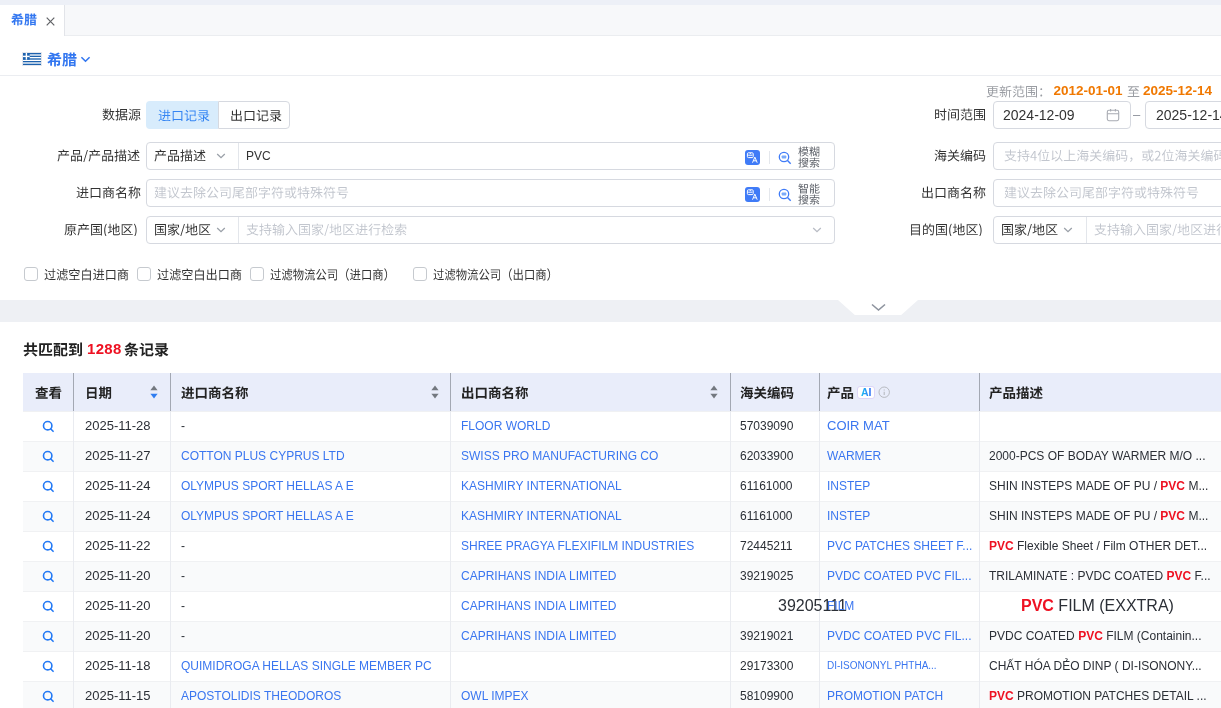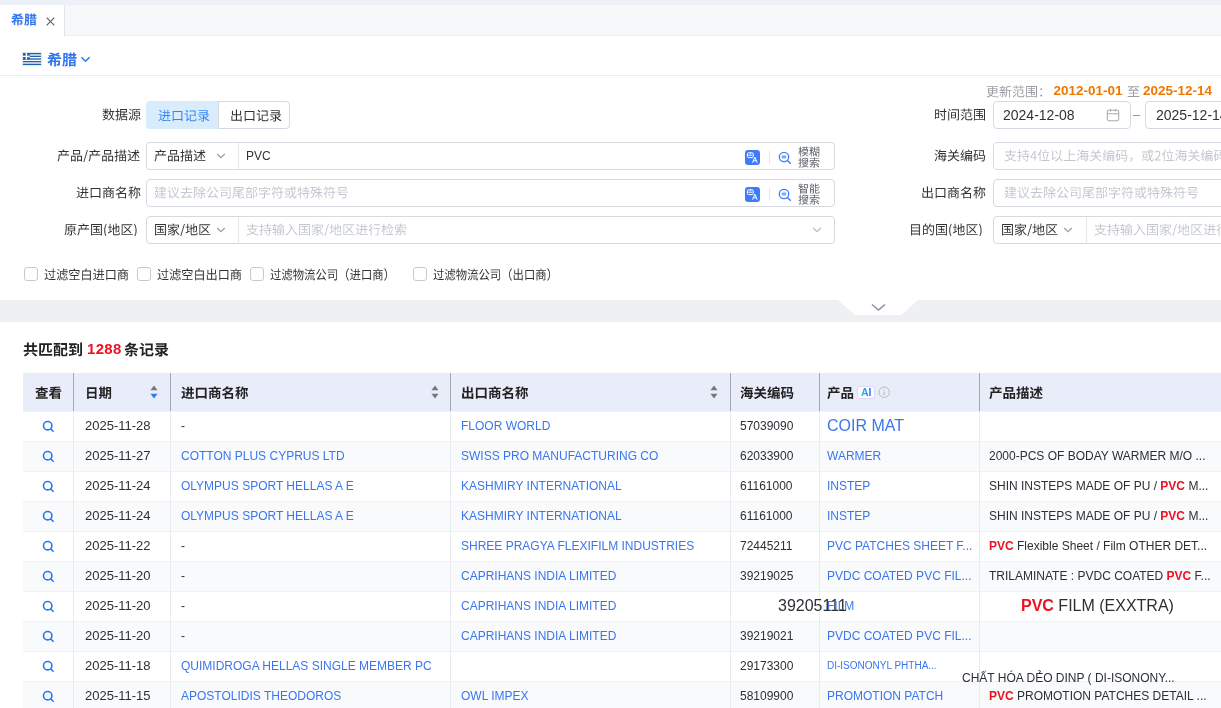--- a/index.html
+++ b/index.html
@@ -56,21 +56,21 @@
       <path fill="#3585f3" d="M1.1 1.3C1.8 2 2.6 2.9 3 3.5L3.8 2.9C3.4 2.3 2.5 1.4 1.8 0.8ZM9.4 0.8V2.9H7.2V0.8H6.3V2.9H4.4V3.8H6.3V5.3L6.2 6.1H4.3V7.1H6.1C5.9 8.1 5.5 9 4.5 9.8C4.7 9.9 5.1 10.3 5.2 10.5C6.4 9.6 6.9 8.3 7.1 7.1H9.4V10.4H10.3V7.1H12.3V6.1H10.3V3.8H12V2.9H10.3V0.8ZM7.2 3.8H9.4V6.1H7.2L7.2 5.4ZM3.4 5.2H0.7V6.1H2.4V9.9C1.9 10.1 1.2 10.7 0.5 11.4L1.1 12.3C1.8 11.4 2.5 10.6 2.9 10.6C3.2 10.6 3.6 11.1 4.1 11.4C5 12 6.1 12.1 7.7 12.1C9 12.1 11.3 12.1 12.2 12C12.3 11.7 12.4 11.2 12.5 11C11.3 11.1 9.3 11.2 7.8 11.2C6.3 11.2 5.2 11.1 4.4 10.6C3.9 10.3 3.7 10.1 3.4 9.9Z M14.7 1.9V12.2H15.7V11H23.3V12.1H24.4V1.9ZM15.7 10V2.9H23.3V10Z M27.6 1.4C28.3 2.1 29.2 3 29.6 3.5L30.4 2.8C29.9 2.3 29 1.4 28.3 0.8ZM28.6 12.2V12.2C28.8 12 29.1 11.7 31.3 10.2C31.2 10 31.1 9.6 31 9.3L29.6 10.2V4.6H26.6V5.6H28.7V10.2C28.7 10.9 28.3 11.3 28 11.5C28.2 11.7 28.5 12 28.6 12.2ZM31.4 1.4V2.4H36.6V5.7H31.7V10.7C31.7 12 32.2 12.3 33.6 12.3C33.9 12.3 36.3 12.3 36.6 12.3C38 12.3 38.4 11.7 38.5 9.6C38.2 9.5 37.8 9.3 37.6 9.2C37.5 11 37.4 11.3 36.6 11.3C36 11.3 34.1 11.3 33.7 11.3C32.9 11.3 32.7 11.2 32.7 10.7V6.6H36.6V7.3H37.6V1.4Z M40.7 7.3C41.6 7.8 42.6 8.5 43.1 9L43.8 8.3C43.3 7.9 42.2 7.2 41.4 6.7ZM40.7 1.2V2.1H48.6L48.6 3.3H41.1V4.2H48.5L48.4 5.4H39.9V6.3H45V8.7C43.1 9.5 41.1 10.3 39.9 10.7L40.4 11.6C41.7 11.1 43.4 10.3 45 9.6V11.4C45 11.6 44.9 11.6 44.7 11.7C44.5 11.7 43.8 11.7 43 11.6C43.1 11.9 43.3 12.3 43.4 12.5C44.4 12.5 45 12.5 45.4 12.4C45.9 12.2 46 12 46 11.4V8.4C47.1 10.1 48.7 11.3 50.8 12C50.9 11.7 51.2 11.3 51.4 11.1C50 10.7 48.8 10 47.8 9.1C48.6 8.6 49.6 7.9 50.4 7.2L49.5 6.6C48.9 7.2 48 8 47.2 8.5C46.7 8 46.3 7.4 46 6.7V6.3H51.2V5.4H49.5C49.6 4.1 49.7 2.5 49.7 1.2L48.9 1.2L48.8 1.2Z"></path>
     </svg>
 <div style="left:218px;top:101px;width:72px;height:28px;background:#fff;border:1px solid #d6d9e0;border-radius:0 4px 4px 0;"></div>
 <svg class="t" style="left:230px;top:108.5px;" width="52.0" height="13" viewBox="0 0 52.0 13">
       <path fill="#333" d="M1.4 7V11.7H10.6V12.5H11.6V7H10.6V10.7H7V6.2H11.1V1.7H10.1V5.2H7V0.5H5.9V5.2H3V1.7H1.9V6.2H5.9V10.7H2.4V7Z M14.7 1.9V12.2H15.7V11H23.3V12.1H24.4V1.9ZM15.7 10V2.9H23.3V10Z M27.6 1.4C28.3 2.1 29.2 3 29.6 3.5L30.4 2.8C29.9 2.3 29 1.4 28.3 0.8ZM28.6 12.2V12.2C28.8 12 29.1 11.7 31.3 10.2C31.2 10 31.1 9.6 31 9.3L29.6 10.2V4.6H26.6V5.6H28.7V10.2C28.7 10.9 28.3 11.3 28 11.5C28.2 11.7 28.5 12 28.6 12.2ZM31.4 1.4V2.4H36.6V5.7H31.7V10.7C31.7 12 32.2 12.3 33.6 12.3C33.9 12.3 36.3 12.3 36.6 12.3C38 12.3 38.4 11.7 38.5 9.6C38.2 9.5 37.8 9.3 37.6 9.2C37.5 11 37.4 11.3 36.6 11.3C36 11.3 34.1 11.3 33.7 11.3C32.9 11.3 32.7 11.2 32.7 10.7V6.6H36.6V7.3H37.6V1.4Z M40.7 7.3C41.6 7.8 42.6 8.5 43.1 9L43.8 8.3C43.3 7.9 42.2 7.2 41.4 6.7ZM40.7 1.2V2.1H48.6L48.6 3.3H41.1V4.2H48.5L48.4 5.4H39.9V6.3H45V8.7C43.1 9.5 41.1 10.3 39.9 10.7L40.4 11.6C41.7 11.1 43.4 10.3 45 9.6V11.4C45 11.6 44.9 11.6 44.7 11.7C44.5 11.7 43.8 11.7 43 11.6C43.1 11.9 43.3 12.3 43.4 12.5C44.4 12.5 45 12.5 45.4 12.4C45.9 12.2 46 12 46 11.4V8.4C47.1 10.1 48.7 11.3 50.8 12C50.9 11.7 51.2 11.3 51.4 11.1C50 10.7 48.8 10 47.8 9.1C48.6 8.6 49.6 7.9 50.4 7.2L49.5 6.6C48.9 7.2 48 8 47.2 8.5C46.7 8 46.3 7.4 46 6.7V6.3H51.2V5.4H49.5C49.6 4.1 49.7 2.5 49.7 1.2L48.9 1.2L48.8 1.2Z"></path>
     </svg>
 <svg class="t" style="left:934px;top:108px;" width="52.0" height="13" viewBox="0 0 52.0 13">
       <path fill="#333" d="M6.2 5.6C6.9 6.6 7.7 7.9 8.2 8.7L9 8.2C8.6 7.4 7.7 6.1 7 5.1ZM4.2 6.2V9.2H2V6.2ZM4.2 5.3H2V2.5H4.2ZM1.1 1.6V11.1H2V10.1H5.1V1.6ZM9.9 0.6V3.1H5.7V4.1H9.9V11C9.9 11.3 9.8 11.4 9.6 11.4C9.3 11.4 8.3 11.4 7.3 11.3C7.4 11.6 7.6 12.1 7.7 12.3C9 12.3 9.8 12.3 10.3 12.2C10.7 12 10.9 11.7 10.9 11V4.1H12.5V3.1H10.9V0.6Z M14.2 3.4V12.5H15.2V3.4ZM14.4 1.2C15 1.7 15.7 2.5 16 3.1L16.8 2.5C16.4 2 15.7 1.2 15.1 0.7ZM17.9 7.6H21V9.4H17.9ZM17.9 5.1H21V6.8H17.9ZM17 4.2V10.2H22V4.2ZM17.6 1.2V2.2H23.9V11.3C23.9 11.5 23.8 11.5 23.6 11.5C23.5 11.5 22.9 11.5 22.4 11.5C22.5 11.8 22.7 12.2 22.7 12.4C23.5 12.4 24.1 12.4 24.4 12.3C24.8 12.1 24.9 11.8 24.9 11.3V1.2Z M27 11.6 27.7 12.4C28.6 11.5 29.8 10.2 30.7 9.1L30.1 8.3C29.1 9.5 27.8 10.9 27 11.6ZM27.5 4.6C28.3 5 29.4 5.7 29.9 6L30.4 5.3C29.9 4.9 28.8 4.3 28.1 3.9ZM26.7 7C27.5 7.4 28.6 8 29.2 8.3L29.7 7.6C29.1 7.2 28 6.7 27.3 6.4ZM31.3 4.4V10.6C31.3 11.9 31.8 12.3 33.3 12.3C33.7 12.3 36.2 12.3 36.6 12.3C38 12.3 38.3 11.7 38.5 9.9C38.2 9.9 37.8 9.7 37.5 9.6C37.5 11 37.3 11.3 36.5 11.3C36 11.3 33.8 11.3 33.4 11.3C32.5 11.3 32.3 11.2 32.3 10.6V5.3H36.3V7.7C36.3 7.9 36.3 7.9 36 7.9C35.8 7.9 35 7.9 34.1 7.9C34.3 8.2 34.4 8.6 34.5 8.8C35.6 8.8 36.3 8.8 36.8 8.7C37.2 8.5 37.3 8.2 37.3 7.7V4.4ZM34.3 0.5V1.7H30.7V0.5H29.7V1.7H26.8V2.6H29.7V3.8H30.7V2.6H34.3V3.8H35.3V2.6H38.3V1.7H35.3V0.5Z M41.9 3.3V4.1H45V5.2H42.4V6H45V7.1H41.7V7.9H45V10.6H45.9V7.9H48.3C48.2 8.7 48.1 9 48 9.1C47.9 9.2 47.8 9.2 47.6 9.2C47.5 9.2 47 9.2 46.6 9.2C46.7 9.4 46.8 9.7 46.8 9.9C47.3 10 47.8 10 48 9.9C48.3 9.9 48.5 9.9 48.7 9.7C48.9 9.4 49.1 8.8 49.2 7.5C49.2 7.3 49.2 7.1 49.2 7.1H45.9V6H48.6V5.2H45.9V4.1H49.1V3.3H45.9V2.3H45V3.3ZM40.1 1.1V12.5H41V11.8H50V12.5H51V1.1ZM41 11V1.9H50V11Z"></path>
     </svg>
 <div style="left:993px;top:101px;width:138px;height:28px;background:#fff;border:1px solid #d6d9e0;border-radius:4px;"></div>
-<div class="t" style="left:1003px;top:101px;height:28px;line-height:28px;font-size:14px;color:#333;">2024-12-08</div>
+<div class="t" style="left:1003px;top:101px;height:28px;line-height:28px;font-size:14px;color:#333;">2024-12-09</div>
 <svg class="t" style="left:1106px;top:107.5px" width="14" height="14" viewBox="0 0 14 14">
       <g stroke="#a8abb2" fill="none" stroke-width="1.1">
         <rect x="1.3" y="2.3" width="11.4" height="10.4" rx="1.6"></rect>
         <path d="M1.3 5.8h11.4M4.6 1v2.6M9.4 1v2.6"></path>
       </g>
     </svg>
 <div class="t" style="left:1133px;top:101px;height:28px;line-height:28px;font-size:13px;color:#8a8f99;">–</div>
 <div style="left:1145px;top:101px;width:138px;height:28px;background:#fff;border:1px solid #d6d9e0;border-radius:4px;"></div>
 <div class="t" style="left:1156px;top:101px;height:28px;line-height:28px;font-size:14px;color:#333;">2025-12-14</div>
 <svg class="t" style="left:57px;top:149px;" width="83.1" height="13" viewBox="0 0 83.1 13">
@@ -288,21 +288,21 @@
       <path d="M4 13.6L7.6 8.8H0.4Z" fill="#73787f"></path>
     </svg>
 <svg class="t" style="left:41.5px;top:419.5px" width="13" height="13" viewBox="0 0 13 13">
       <circle cx="5.7" cy="5.7" r="4.2" stroke="#2379f5" stroke-width="1.6" fill="none"></circle>
       <path d="M8.8 9l2.3 2.3" stroke="#2379f5" stroke-width="1.6" stroke-linecap="round"></path>
     </svg>
 <div class="t" style="left:85px;top:411px;height:30px;line-height:30px;font-size:13px;color:#2b2f36;">2025-11-28</div>
 <div class="t" style="left:181px;top:411px;height:30px;line-height:30px;font-size:12px;color:#2b2f36;">-</div>
 <div class="t" style="left:461px;top:411px;height:30px;line-height:30px;font-size:12px;color:#3a76f0;">FLOOR WORLD</div>
 <div class="t" style="left:740px;top:411px;height:30px;line-height:30px;font-size:12px;color:#2b2f36;">57039090</div>
-<div class="t" style="left:827px;top:411px;height:30px;line-height:30px;font-size:16px;color:#3a76f0;">COIR MAT</div>
+<div class="t" style="left:827px;top:411px;height:30px;line-height:30px;font-size:13px;color:#3a76f0;">COIR MAT</div>
 <svg class="t" style="left:41.5px;top:449.5px" width="13" height="13" viewBox="0 0 13 13">
       <circle cx="5.7" cy="5.7" r="4.2" stroke="#2379f5" stroke-width="1.6" fill="none"></circle>
       <path d="M8.8 9l2.3 2.3" stroke="#2379f5" stroke-width="1.6" stroke-linecap="round"></path>
     </svg>
 <div class="t" style="left:85px;top:441px;height:30px;line-height:30px;font-size:13px;color:#2b2f36;">2025-11-27</div>
 <div class="t" style="left:461px;top:441px;height:30px;line-height:30px;font-size:12px;color:#3a76f0;">SWISS PRO MANUFACTURING CO</div>
 <div class="t" style="left:181px;top:441px;height:30px;line-height:30px;font-size:12px;color:#3a76f0;">COTTON PLUS CYPRUS LTD</div>
 <div class="t" style="left:740px;top:441px;height:30px;line-height:30px;font-size:12px;color:#2b2f36;">62033900</div>
 <div class="t" style="left:827px;top:441px;height:30px;line-height:30px;font-size:12px;color:#3a76f0;">WARMER</div>
 <div class="t" style="left:989px;top:441px;height:30px;line-height:30px;font-size:12px;color:#2b2f36;">2000-PCS OF BODAY WARMER M/O ...</div>
@@ -358,29 +358,30 @@
 <div class="t" style="left:1021px;top:591px;height:30px;line-height:30px;font-size:16px;color:#2b2f36;"><b>PVC</b> FILM (EXXTRA)</div>
 <svg class="t" style="left:41.5px;top:629.5px" width="13" height="13" viewBox="0 0 13 13">
       <circle cx="5.7" cy="5.7" r="4.2" stroke="#2379f5" stroke-width="1.6" fill="none"></circle>
       <path d="M8.8 9l2.3 2.3" stroke="#2379f5" stroke-width="1.6" stroke-linecap="round"></path>
     </svg>
 <div class="t" style="left:85px;top:621px;height:30px;line-height:30px;font-size:13px;color:#2b2f36;">2025-11-20</div>
 <div class="t" style="left:181px;top:621px;height:30px;line-height:30px;font-size:12px;color:#2b2f36;">-</div>
 <div class="t" style="left:461px;top:621px;height:30px;line-height:30px;font-size:12px;color:#3a76f0;">CAPRIHANS INDIA LIMITED</div>
 <div class="t" style="left:740px;top:621px;height:30px;line-height:30px;font-size:12px;color:#2b2f36;">39219021</div>
 <div class="t" style="left:827px;top:621px;height:30px;line-height:30px;font-size:12px;color:#3a76f0;">PVDC COATED PVC FIL...</div>
+<div class="t" style="left:989px;top:621px;height:30px;line-height:30px;font-size:12px;color:#2b2f36;">PVDC COATED <b>PVC</b> FILM (Containin...</div>
 <svg class="t" style="left:41.5px;top:659.5px" width="13" height="13" viewBox="0 0 13 13">
       <circle cx="5.7" cy="5.7" r="4.2" stroke="#2379f5" stroke-width="1.6" fill="none"></circle>
       <path d="M8.8 9l2.3 2.3" stroke="#2379f5" stroke-width="1.6" stroke-linecap="round"></path>
     </svg>
 <div class="t" style="left:85px;top:651px;height:30px;line-height:30px;font-size:13px;color:#2b2f36;">2025-11-18</div>
 <div class="t" style="left:181px;top:651px;height:30px;line-height:30px;font-size:12px;color:#3a76f0;">QUIMIDROGA HELLAS SINGLE MEMBER PC</div>
 <div class="t" style="left:740px;top:651px;height:30px;line-height:30px;font-size:12px;color:#2b2f36;">29173300</div>
 <div class="t" style="left:827px;top:651px;height:30px;line-height:30px;font-size:10px;color:#3a76f0;">DI-ISONONYL PHTHA...</div>
-<div class="t" style="left:962px;top:651px;height:30px;line-height:30px;font-size:12px;color:#2b2f36;margin-top:12px;">CHẤT HÓA DẺO DINP ( DI-ISONONY...</div>
+<div class="t" style="left:989px;top:651px;height:30px;line-height:30px;font-size:12px;color:#2b2f36;">CHẤT HÓA DẺO DINP ( DI-ISONONY...</div>
 <svg class="t" style="left:41.5px;top:689.5px" width="13" height="13" viewBox="0 0 13 13">
       <circle cx="5.7" cy="5.7" r="4.2" stroke="#2379f5" stroke-width="1.6" fill="none"></circle>
       <path d="M8.8 9l2.3 2.3" stroke="#2379f5" stroke-width="1.6" stroke-linecap="round"></path>
     </svg>
 <div class="t" style="left:85px;top:681px;height:30px;line-height:30px;font-size:13px;color:#2b2f36;">2025-11-15</div>
 <div class="t" style="left:181px;top:681px;height:30px;line-height:30px;font-size:12px;color:#3a76f0;">APOSTOLIDIS THEODOROS</div>
 <div class="t" style="left:461px;top:681px;height:30px;line-height:30px;font-size:12px;color:#3a76f0;">OWL IMPEX</div>
 <div class="t" style="left:740px;top:681px;height:30px;line-height:30px;font-size:12px;color:#2b2f36;">58109900</div>
 <div class="t" style="left:827px;top:681px;height:30px;line-height:30px;font-size:12px;color:#3a76f0;">PROMOTION PATCH</div>
 <div class="t" style="left:989px;top:681px;height:30px;line-height:30px;font-size:12px;color:#2b2f36;"><b>PVC</b> PROMOTION PATCHES DETAIL ...</div>

